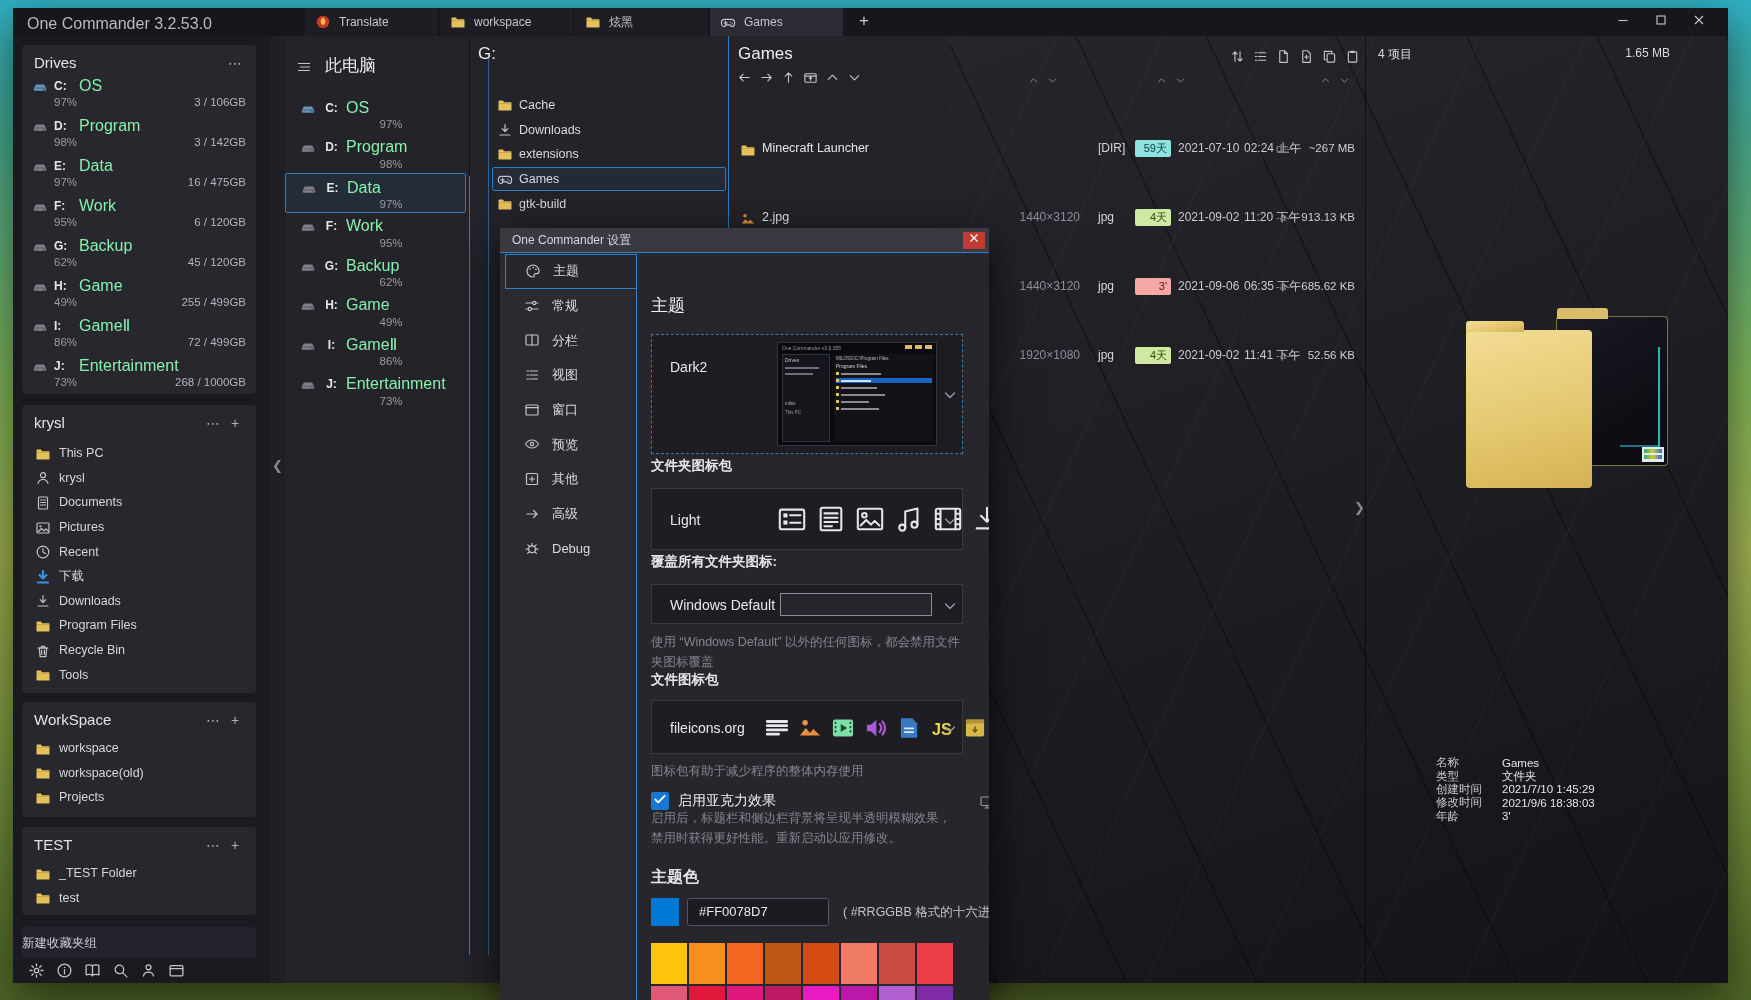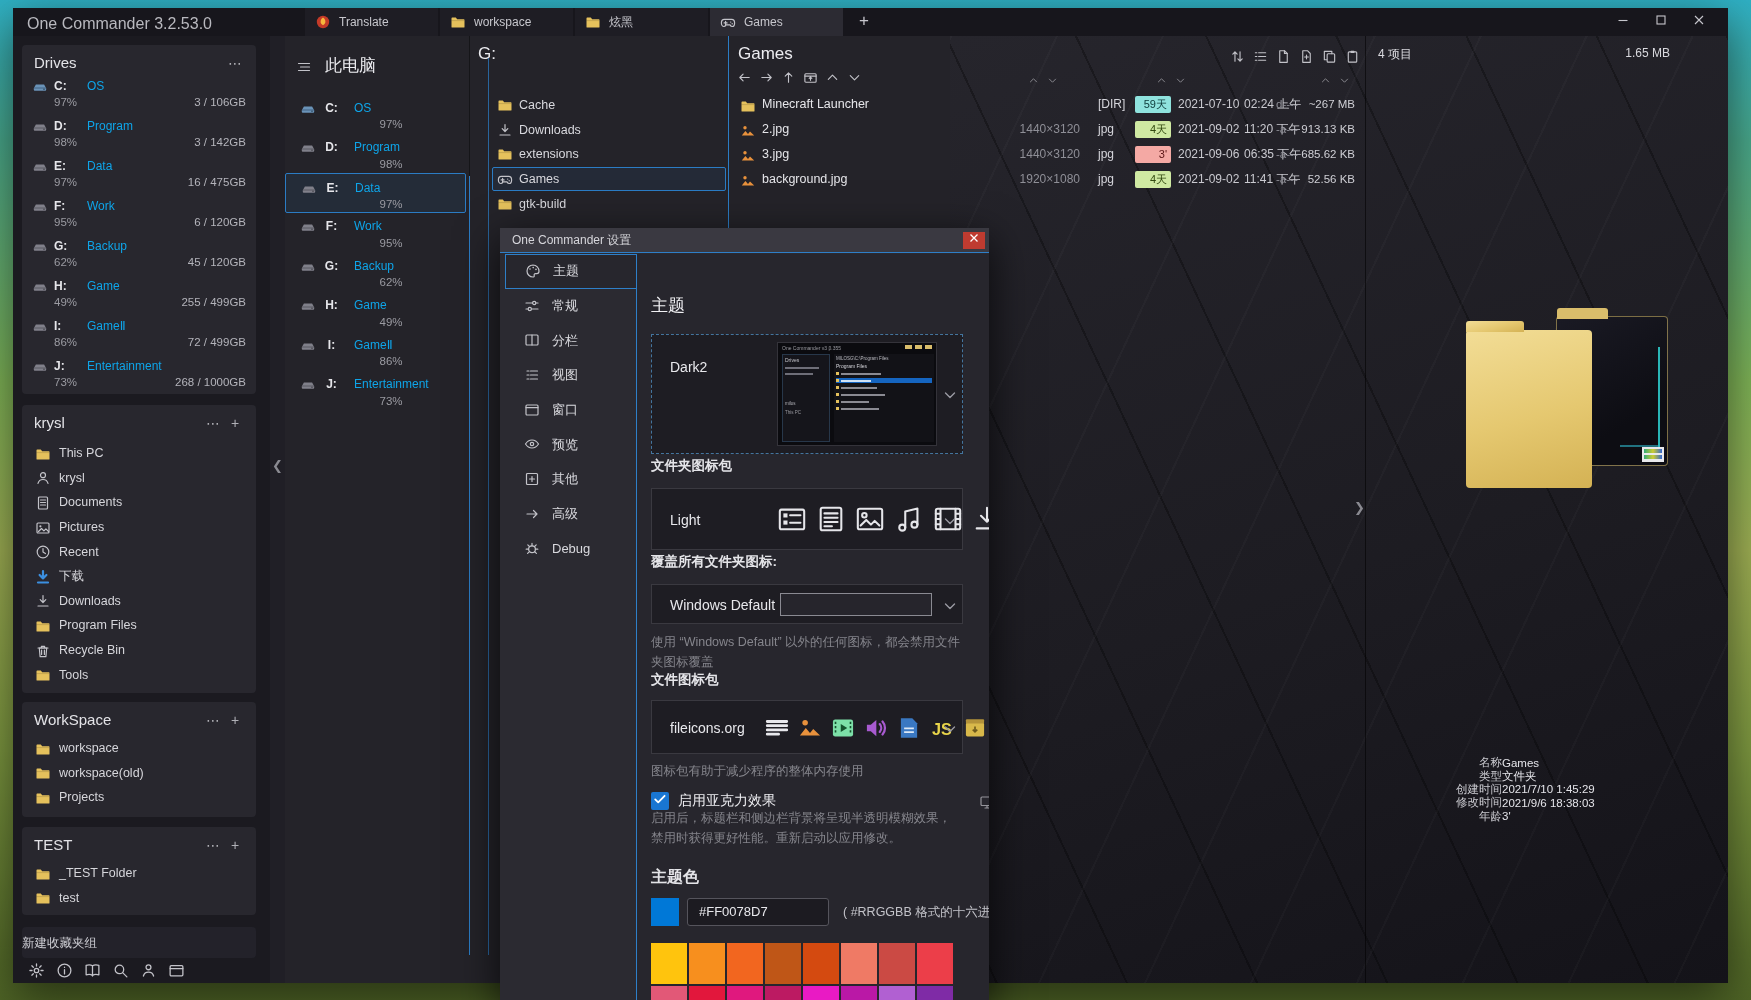--- a/index.html
+++ b/index.html
@@ -41,21 +41,21 @@
   .p-head { display:flex; align-items:center; padding:9px 10px 0 12px; }
   .p-title { flex:1; font-size:15px; color:#e3e3e7; }
   .p-dots,.p-plus { color:#b0b0b6; width:22px; text-align:center; font-size:14px; }
   .newgroup-label { display:block; font-size:12.5px; color:#cdcdd3; padding-top:8px; }
 
   .drv-items { position:absolute; left:0; right:0; top:28px; }
   .d-item { height:40px; padding:4px 10px 0 10px; }
   .d1 { display:flex; align-items:center; height:17px; }
   .dic { width:17px; height:14px; margin-right:5px; flex:none; }
   .dletter { font-weight:bold; font-size:12px; color:#e6e6ea; width:21px; }
-  .dname { font-size:12px; color:#0ea5e9; margin-left:12px; }
+  .dname { font-size:16px; color:#86efac; margin-left:4px; }
   .d2 { display:flex; height:16px; padding-left:22px; align-items:center; }
   .dpct { font-size:11.5px; color:#9b9ba2; flex:1; }
   .dusage { font-size:11.5px; color:#b4b4bb; }
 
   .fav-items { position:absolute; left:0; right:0; top:36px; }
   #panel-ws .fav-items,#panel-test .fav-items { top:34px; }
   .f-item { display:flex; align-items:center; height:24.6px; padding-left:13px; }
   .f-item .fic { width:15px; height:15px; margin-right:9px; flex:none; }
   .f-item .flabel { font-size:12.5px; color:#d6d6db; white-space:nowrap; }
 
@@ -86,21 +86,21 @@
 
   .pf-toolbar { position:absolute; left:500px; top:13px; display:flex; gap:8px; }
   .pf-toolbar .ti { width:15px; height:15px; }
   .pf-nav { position:absolute; left:7px; top:34px; display:flex; gap:7px; align-items:center; }
   .pf-nav .ni { width:15px; height:15px; }
   .chevpair { position:absolute; top:36px; display:flex; gap:8px; }
   .chevpair .ci { width:11px; height:11px; opacity:.75; }
   #chev1 { left:298px; } #chev2 { left:426px; } #chev3 { left:590px; }
 
   .pf-rows { position:absolute; left:0; right:0; top:56px; }
-  .f-row { position:relative; height:25px; }
+  .f-row { position:relative; height:25px;margin-top:44px; }
   .f-row span { position:absolute; top:0; height:25px; line-height:25px; white-space:nowrap; }
   .fi-ic { left:10px; top:4px !important; height:16px !important; width:16px; }
   .fi-name { left:32px; color:#e6e6ea; font-size:12.5px; }
   .fi-dims { left:230px; width:120px; text-align:right; color:#8f8f97; font-size:12px; }
   .fi-ext  { left:368px; color:#d5d5db; font-size:12px; }
   .fi-badge{ left:405px; top:4px !important; width:36px; height:17px !important; line-height:17px !important;
     border-radius:2px; font-size:11px; text-align:right; padding-right:4px; }
   .fi-date { left:448px; color:#cacad0; font-size:12px; }
   .fi-time { left:514px; color:#cacad0; font-size:12px; }
   .fi-attrs{ left:546px; color:#8f8f97; font-size:11.5px; }
@@ -126,21 +126,21 @@
   .folder-back { left:90px; top:4px; width:112px; height:150px;
     background:linear-gradient(150deg,#1a1a24 0%,#0d0d13 70%); border:1px solid rgba(216,192,110,.55); }
   .folder-back::before { background:#d9bd6b; }
   .folder-back .teal-v { position:absolute; right:7px; top:30px; width:2px; height:100px; background:#2fd4d4; opacity:.85; }
   .folder-back .teal-h { position:absolute; right:7px; bottom:18px; width:40px; height:2px; background:#2fb6c9; opacity:.6; }
   .folder-back .photo { position:absolute; right:3px; bottom:3px; width:22px; height:15px; background:#e9e9ec; }
   .folder-back .photo i { display:block; margin:2px; height:4px; background:linear-gradient(90deg,#3a7,#cc3,#36c); }
   .folder-front { left:0; top:18px; width:126px; height:158px;
     background:linear-gradient(165deg,#f2dd96 0%,#e5c870 55%,#d4b254 100%); }
   .props { position:absolute; left:70px; top:720px; }
-  .prow { display:flex; height:13.4px; align-items:center;text-align:right; }
+  .prow { display:flex; height:13.4px; align-items:center; }
   .pl { width:66px; font-size:11.5px; color:#c9c9cf; white-space:nowrap; }
   .pv { font-size:11.5px; color:#e4e4e9; white-space:nowrap; }
 
   
   .dialog { position:absolute; left:500px; top:228px; width:489px; height:772px; background:#2b2a31;
     box-shadow:0 12px 40px rgba(0,0,0,.75); z-index:20; overflow:hidden; }
   .dlg-titlebar { position:absolute; left:0; top:0; right:0; height:25px; background:#3a3941;
     border-bottom:1px solid #2e7fc8; display:flex; align-items:center; padding:0 4px 0 12px; }
   .dlg-title { flex:1; font-size:12px; color:#d6d6db; }
   .dlg-close { width:22px; height:17px; background:#bf3b30; display:flex; align-items:center; justify-content:center; }

